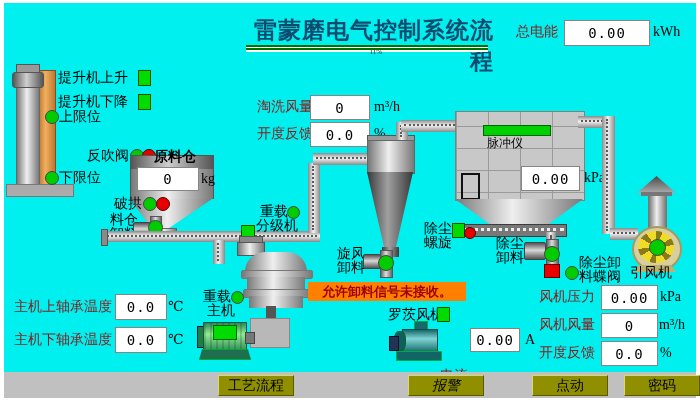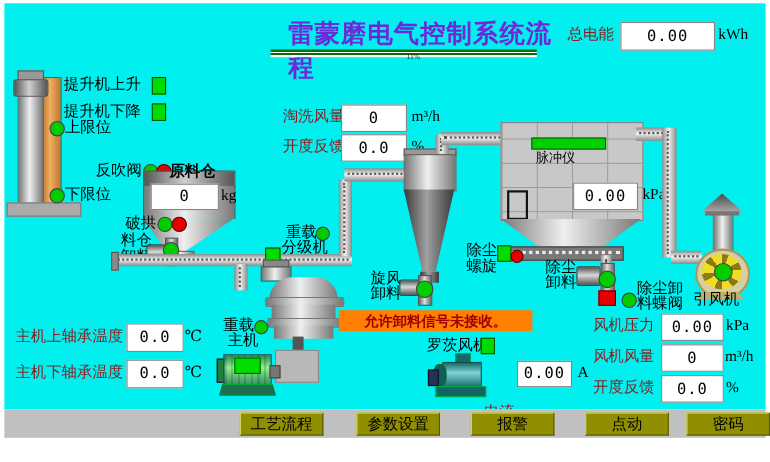--- a/index.html
+++ b/index.html
@@ -15,21 +15,21 @@
   .ledsq{background:#00DC00;border:1px solid #005500;}
   .dot{border-radius:50%;background:#00CC00;border:1px solid #444;}
   .dot.red{background:#E80000;border-color:#550000;}
   .pipe-h{background:linear-gradient(180deg,#8a8a8a,#f2f2f2 45%,#8a8a8a);}
   .pipe-h::after{content:"";position:absolute;left:3px;right:3px;top:4px;border-top:2px dotted #5a5a5a;}
   .pipe-v{background:linear-gradient(90deg,#8a8a8a,#f2f2f2 45%,#8a8a8a);}
   .pipe-v::after{content:"";position:absolute;top:3px;bottom:3px;left:4px;border-left:2px dotted #5a5a5a;}
   .grad-h{background:linear-gradient(90deg,#787878,#efefef 45%,#787878);}
   .grad-dk{background:linear-gradient(90deg,#383838,#a0a0a0 45%,#383838);}
   .grad-band{background:linear-gradient(90deg,#555,#cfcfcf 45%,#555);}
-  #title{font-size:23px;font-weight:bold;color:#6d28d9;text-align:left;letter-spacing:1px;margin-left:24px;}
+  #title{font-size:23px;font-weight:bold;color:#0c4a6e;text-align:right;letter-spacing:1px;}
   #title-bar{background:linear-gradient(180deg,#007000 0 2px,#ffffff 2px 3px,#007000 3px 5px,#ffffff 5px 7px);}
   #title-tick{font-size:7px;color:#222;text-align:right;}
   .banner{background:#FF8000;color:#A00000;font-weight:bold;font-size:13px;display:flex;align-items:center;justify-content:center;white-space:nowrap;}
   #navbar{left:4px;top:372px;width:692px;height:26px;background:#C0C0C0;}
   .navbtn{position:absolute;top:3px;height:21px;width:76px;background:#8F8F00;color:#000;
           border:1px solid;border-color:#D8D870 #5A5A00 #5A5A00 #D8D870;
           font-size:14px;font-family:inherit;display:flex;align-items:center;justify-content:center;cursor:pointer;}
   .two-line{line-height:14px;}
   .baghouse{background:#C8C8C8;border:1px solid #808080;
      background-image:linear-gradient(to right,#9a9a9a 1px,transparent 1px),linear-gradient(to bottom,#9a9a9a 1px,transparent 1px);
@@ -189,21 +189,21 @@
   <div class="abs grad-h" style="left:648px;top:193px;width:17px;height:35px;border:1px solid #777;"></div>
   <div class="abs" style="left:637px;top:176px;width:39px;height:17px;background:linear-gradient(180deg,#4a4a4a,#ababab);clip-path:polygon(50% 0,100% 100%,0 100%);"></div>
   <div class="abs" style="left:641px;top:192px;width:31px;height:4px;background:#777;"></div>
 
   <div class="abs" style="left:632px;top:226px;width:46px;height:42px;border-radius:50%;background:#D8CFA0;border:2px solid #A89860;"></div>
   <div class="abs fan-blades" style="left:638px;top:231px;width:36px;height:32px;"></div>
   <div class="abs dot" style="left:649px;top:239px;width:15px;height:15px;"></div>
   <div class="abs" style="left:634px;top:265px;width:42px;height:7px;background:#C0B070;clip-path:polygon(12% 0,88% 0,100% 100%,0 100%);"></div>
   <div class="abs lbl" style="left:630px;top:266px;">引风机</div>
 
-  <div class="abs banner" style="left:308px;top:282px;width:176px;height:19px;">允许卸料信号未接收。</div>
+  <div class="abs banner" style="left:308px;top:282px;width:158px;height:19px;">允许卸料信号未接收。</div>
 
   <div class="abs lbl" style="left:388px;top:308px;">罗茨风机</div>
   <div class="abs ledsq" style="left:437px;top:307px;width:11px;height:13px;"></div>
   <div class="abs" style="left:414px;top:321px;width:12px;height:9px;background:#176969;border:1px solid #0a4;"></div>
   <div class="abs" style="left:402px;top:329px;width:34px;height:22px;border:1px solid #0d4d4d;background:linear-gradient(180deg,#176969,#7fd4d4 40%,#176969);"></div>
   <div class="abs" style="left:394px;top:331px;width:10px;height:18px;background:#0F5F5F;border:1px solid #063;border-radius:40%;"></div>
   <div class="abs" style="left:389px;top:336px;width:8px;height:13px;background:#223355;border:1px solid #112;"></div>
   <div class="abs" style="left:396px;top:351px;width:44px;height:8px;background:#116565;border:1px solid #0a4;"></div>
 
   <div class="abs lbl mlbl" style="left:440px;top:333px;margin-top:36px;">电流</div>
@@ -222,18 +222,17 @@
   <div class="abs lbl" style="left:660px;top:290px;">kPa</div>
   <div class="abs lbl mlbl" style="left:539px;top:318px;">风机风量</div>
   <div class="abs vbox" style="left:601px;top:313px;width:55px;height:23px;">0</div>
   <div class="abs lbl" style="left:659px;top:318px;">m³/h</div>
   <div class="abs lbl mlbl" style="left:539px;top:346px;">开度反馈</div>
   <div class="abs vbox" style="left:601px;top:341px;width:55px;height:23px;">0.0</div>
   <div class="abs lbl" style="left:660px;top:346px;">%</div>
 
   <div class="abs" id="navbar">
     <button class="navbtn" style="left:214px;">工艺流程</button>
-    <button class="navbtn" style="left:320px;">参数设置</button>
-    <button class="navbtn" style="left:424px;">报警</button>
+    <button class="navbtn" style="left:404px;font-style:italic;">报警</button>
     <button class="navbtn" style="left:528px;">点动</button>
     <button class="navbtn" style="left:620px;">密码</button>
   </div>
 </div>
 
 </body></html>

